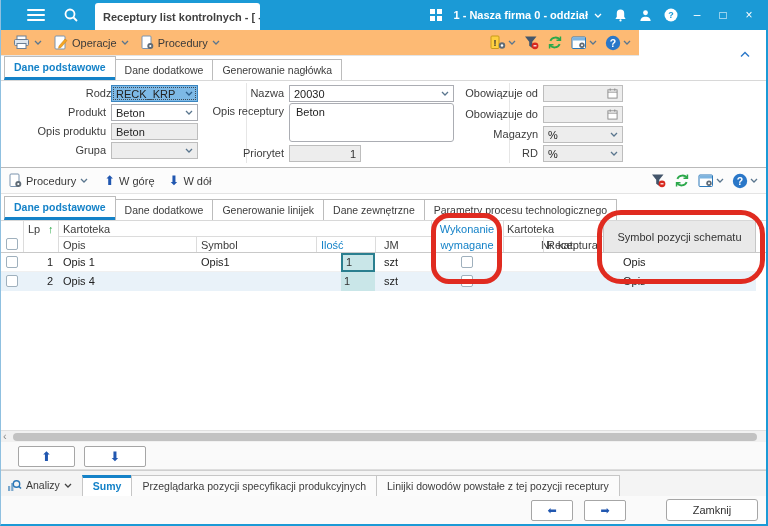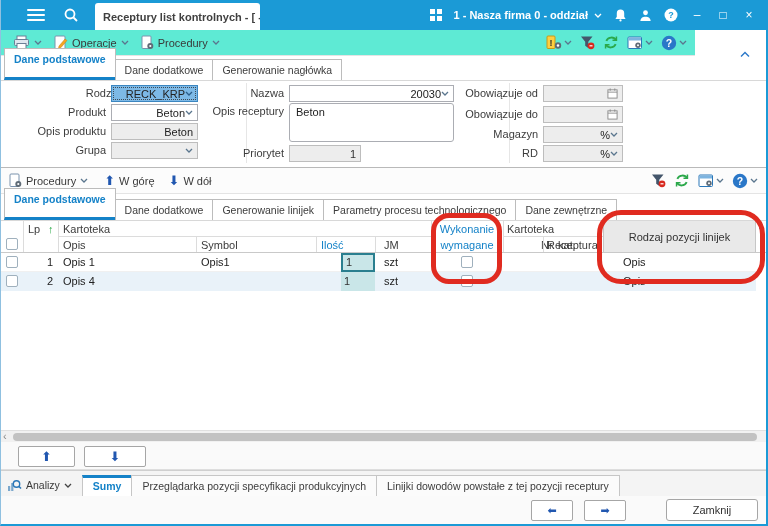--- a/index.html
+++ b/index.html
@@ -13,35 +13,35 @@
   .hamburger{width:18px;margin-left:26px;cursor:pointer;}
   .hamburger div{height:2px;background:#fff;margin:3px 0;border-radius:1px;}
   .tb-ico{display:flex;align-items:center;justify-content:center;margin-left:18px;cursor:pointer;}
   .doc-tab{margin-left:16px;height:27px;align-self:flex-end;background:#fff;border-radius:3px 3px 0 0;
     width:165px;display:flex;align-items:center;padding:0 8px;font-weight:bold;color:#404040;
     white-space:nowrap;overflow:hidden;}
   .tb-right{margin-left:auto;display:flex;align-items:center;gap:12px;padding-right:10px;color:#fff;}
   .company{font-weight:bold;color:#fff;white-space:nowrap;}
   .winbtn{color:#fff;font-size:12px;width:14px;text-align:center;cursor:pointer;line-height:30px;}
   
-  .ribbon{position:absolute;left:0;width:694px;height:26px;background:#5eead4;border-bottom:1px solid #e4e4e4;
+  .ribbon{position:absolute;left:0;width:638px;height:26px;background:#fdba74;border-bottom:1px solid #e4e4e4;
     display:flex;align-items:center;}
   .rb-item{display:flex;align-items:center;gap:4px;margin-left:12px;cursor:pointer;color:#3a3a3a;}
   .rb-right{margin-left:auto;display:flex;align-items:center;gap:8px;padding-right:8px;}
   .rb-right .rb-ic{display:flex;align-items:center;gap:2px;cursor:pointer;}
   
   .tabstrip{position:absolute;left:0;width:765px;height:25px;display:flex;align-items:flex-end;font-size:10.5px;}
   .tab{border:1px solid #bcbcbc;border-bottom:none;background:#fff;padding:4px 9px 4px 9px;color:#3c3c3c;
     cursor:pointer;white-space:nowrap;margin-right:-1px;}
-  .tab.active{color:#1482c8;font-weight:bold;border-bottom:3px solid #1482c8;padding-bottom:12px;}
+  .tab.active{color:#1482c8;font-weight:bold;border-bottom:3px solid #1482c8;padding-bottom:4px;}
   
   .lbl{position:absolute;text-align:right;color:#3c3c3c;line-height:17px;height:17px;white-space:nowrap;}
   .field{position:absolute;height:17px;border:1px solid #abadb3;background:#fff;display:flex;align-items:center;
     padding:0 4px;cursor:default;}
-  .field .sp{flex:1;overflow:hidden;white-space:nowrap;color:#222;text-align:right;}
+  .field .sp{flex:1;overflow:hidden;white-space:nowrap;color:#222;}
   .field.gray{background:#ededed;border-color:#bdbdbd;}
   .field.sel{background:#7db9e6;border-color:#3c86c0;outline:1px dotted #3c4a56;outline-offset:-3px;}
   .txtarea{position:absolute;border:1px solid #abadb3;border-radius:3px;background:#fff;padding:2px 6px;color:#222;}
   .vdiv{position:absolute;width:1px;background:#e6e6e6;}
   
   .midbar{position:absolute;left:0;top:167px;width:765px;height:27px;background:#fcfcfc;border-top:1px solid #b9b9b9;
     border-bottom:1px solid #e4e4e4;display:flex;align-items:center;}
   .bluearrow{color:#2157b0;font-size:13px;line-height:13px;}
   
   .tablewrap{position:absolute;left:0;top:221px;width:765px;height:209px;background:#fff;}
@@ -359,42 +359,42 @@
           </svg>
       </span>
     </span>
   </div>
 
   <div class="tabstrip" style="top:194px;height:27px;border-bottom:1px solid #d8d8d8;">
     <span style="width:3px;"></span>
     <span class="tab active">Dane podstawowe</span>
     <span class="tab">Dane dodatkowe</span>
     <span class="tab">Generowanie linijek</span>
+    <span class="tab">Dane zewnętrzne</span>
     <span class="tab">Parametry procesu technologicznego</span>
-    <span class="tab">Dane zewnętrzne</span>
   </div>
 
   <div class="tablewrap">
 
     <div class="abs" style="left:0;top:0;width:755px;height:32px;background:#fff;">
       <div class="cbx" style="left:5px;top:17px;"></div>
       <span class="hc" style="left:27px;top:0;">Lp</span>
       <span class="hc" style="left:47px;top:0;color:#27a844;font-weight:bold;">↑</span>
       <span class="hc" style="left:62px;top:0;">Kartoteka</span>
       <span class="hc" style="left:62px;top:16px;">Opis</span>
       <span class="hc" style="left:200px;top:16px;">Symbol</span>
       <span class="hc" style="left:320px;top:16px;color:#1482c8;">Ilość</span>
       <span class="hc" style="left:383px;top:16px;">JM</span>
       <span class="hc" style="left:430px;top:0;width:72px;text-align:center;color:#1482c8;padding-left:0;">Wykonanie</span>
       <span class="hc" style="left:430px;top:16px;width:72px;text-align:center;color:#1482c8;padding-left:0;">wymagane</span>
       <span class="hc" style="left:506px;top:0;">Kartoteka</span>
       <span class="hc" style="left:506px;top:16px;margin-left:34px;">Nr. kat.</span>
       <span class="hc" style="left:546px;top:16px;">Receptura</span>
       <div class="abs" style="left:602px;top:0;width:153px;height:32px;background:#e9e9e9;border-left:1px solid #c6c6c6;border-right:1px solid #c6c6c6;display:flex;align-items:center;justify-content:center;">
-        <span>Rodzaj pozycji linijek</span>
+        <span>Symbol pozycji schematu</span>
       </div>
       <span class="abs" style="left:757px;top:2px;">
         <svg width="6" height="9" viewBox="0 0 6 9">
             <path d="M5 1L1 4.5 5 8z" fill="#2a77c8"></path>
           </svg>
       </span>
 
       <div class="gline" style="left:22px;top:0;width:1px;height:32px;"></div>
       <div class="gline" style="left:57px;top:0;width:1px;height:32px;"></div>
       <div class="gline" style="left:195px;top:16px;width:1px;height:16px;"></div>

